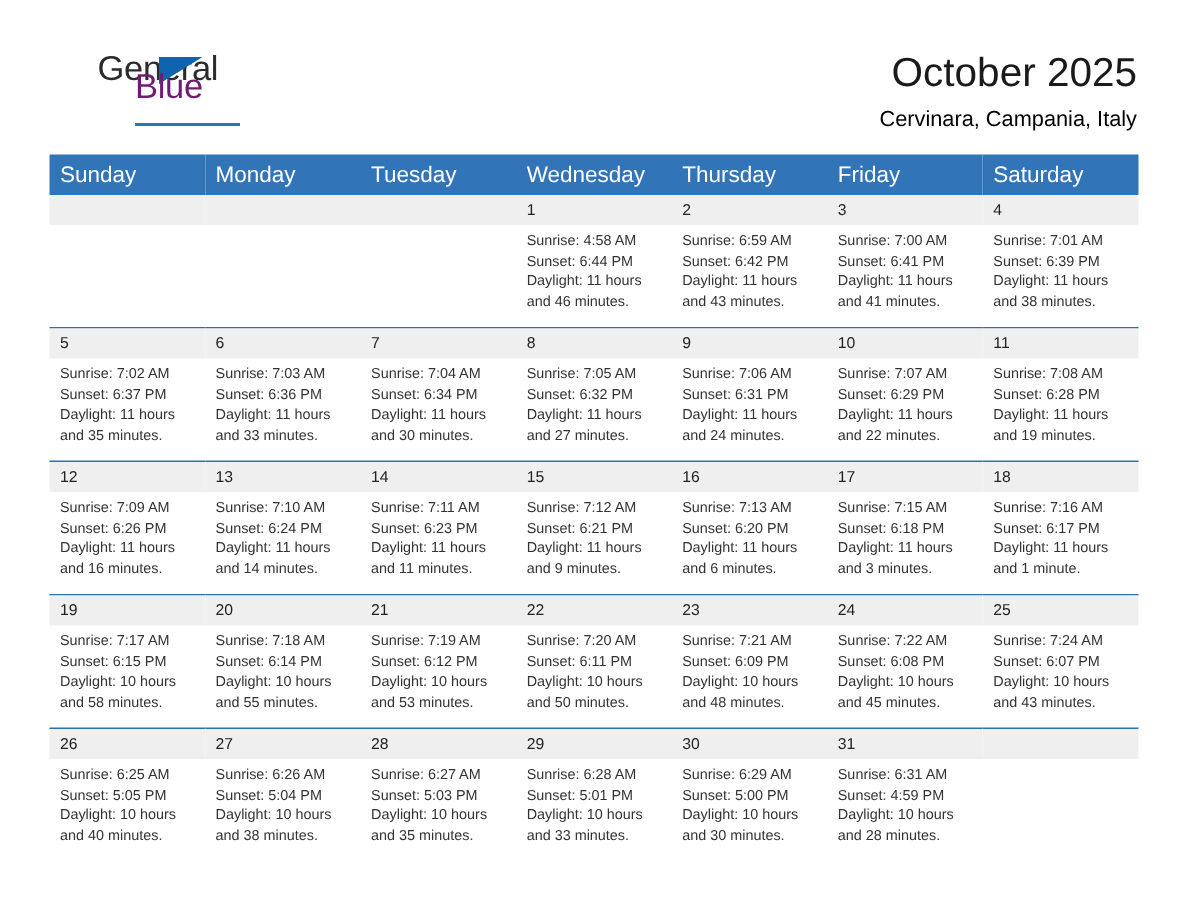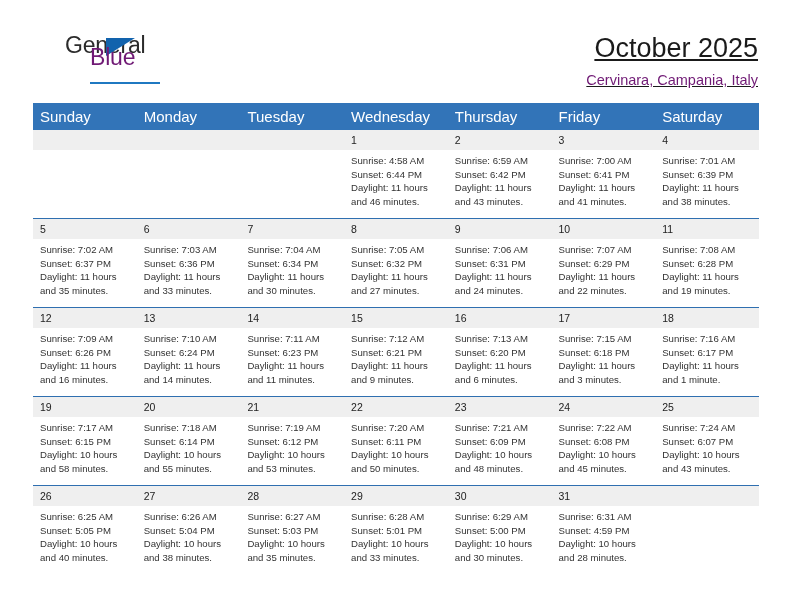--- a/index.html
+++ b/index.html
@@ -70,31 +70,30 @@
     top: 50px;
     width: 70px;
     height: 2px;
     background: #1f78c1;
   }
   .title-block {
     position: absolute;
     right: 0;
     top: 0;
     text-align: right;
-    text-decoration: underline;
   }
   .cal-title {
     font-size: 27px;
     color: #1a1a1a;
     line-height: 32px;
     white-space: nowrap;
   }
   .cal-subtitle {
     font-size: 14.5px;
-    color: #701a75;
+    color: #000000;
     line-height: 22px;
     margin-top: 5px;
     white-space: nowrap;
   }
 
   
   .calendar {
     position: absolute;
     left: 33px;
     top: 103px;

